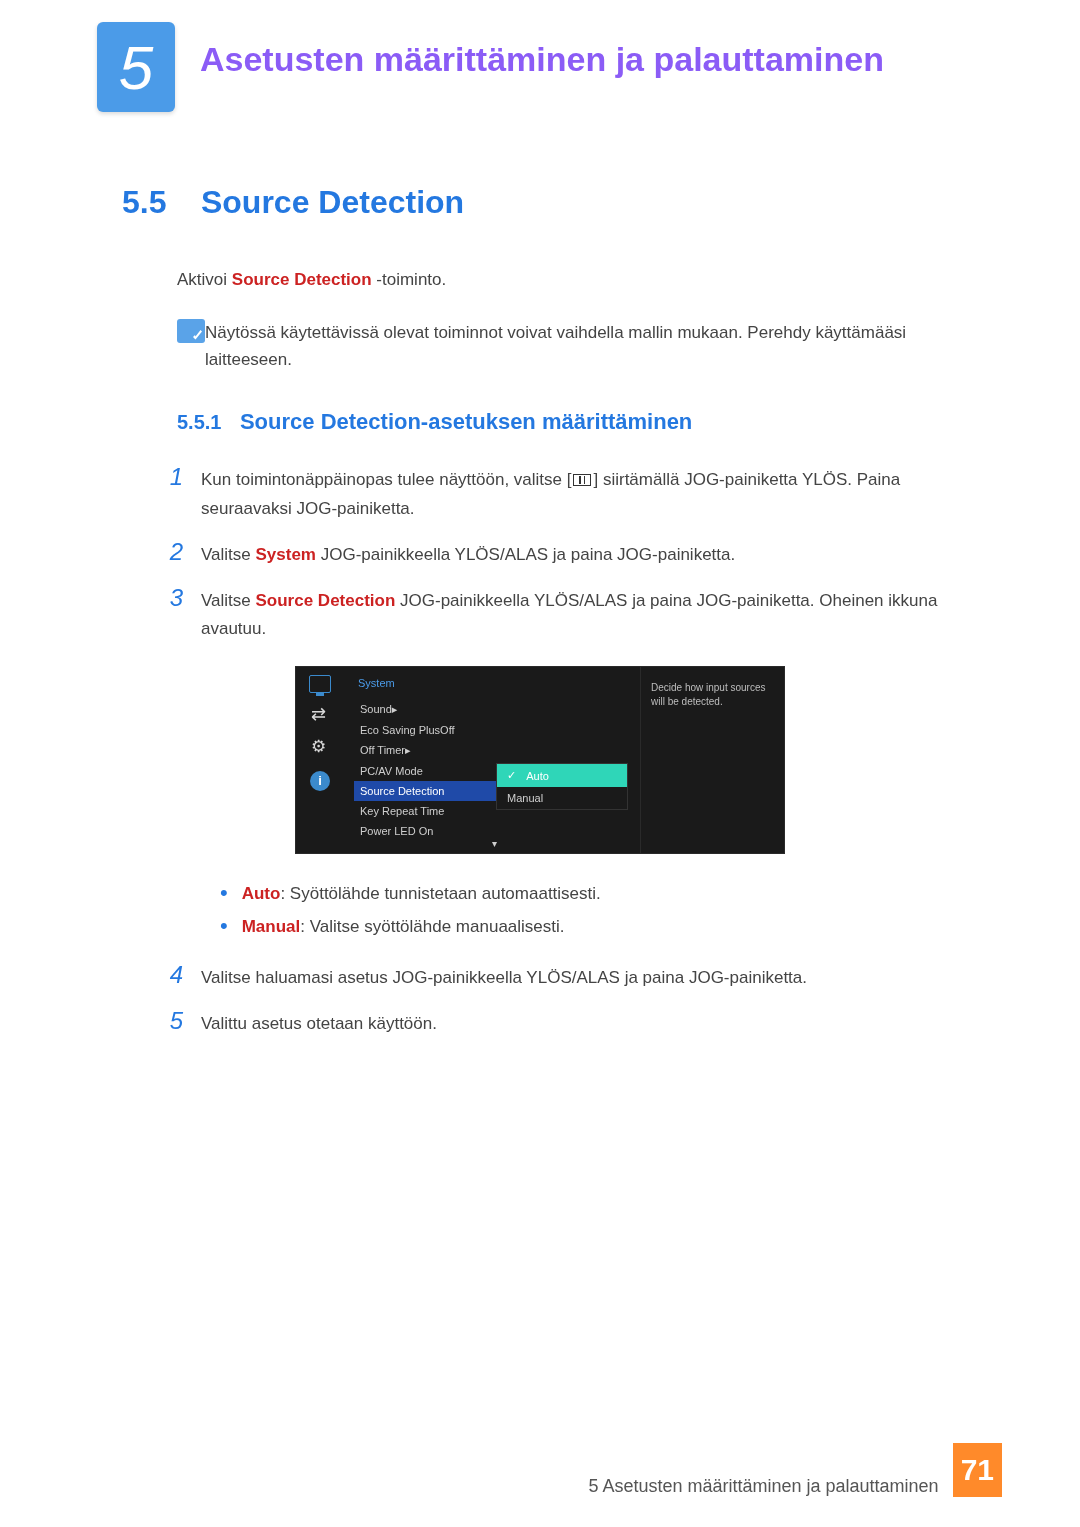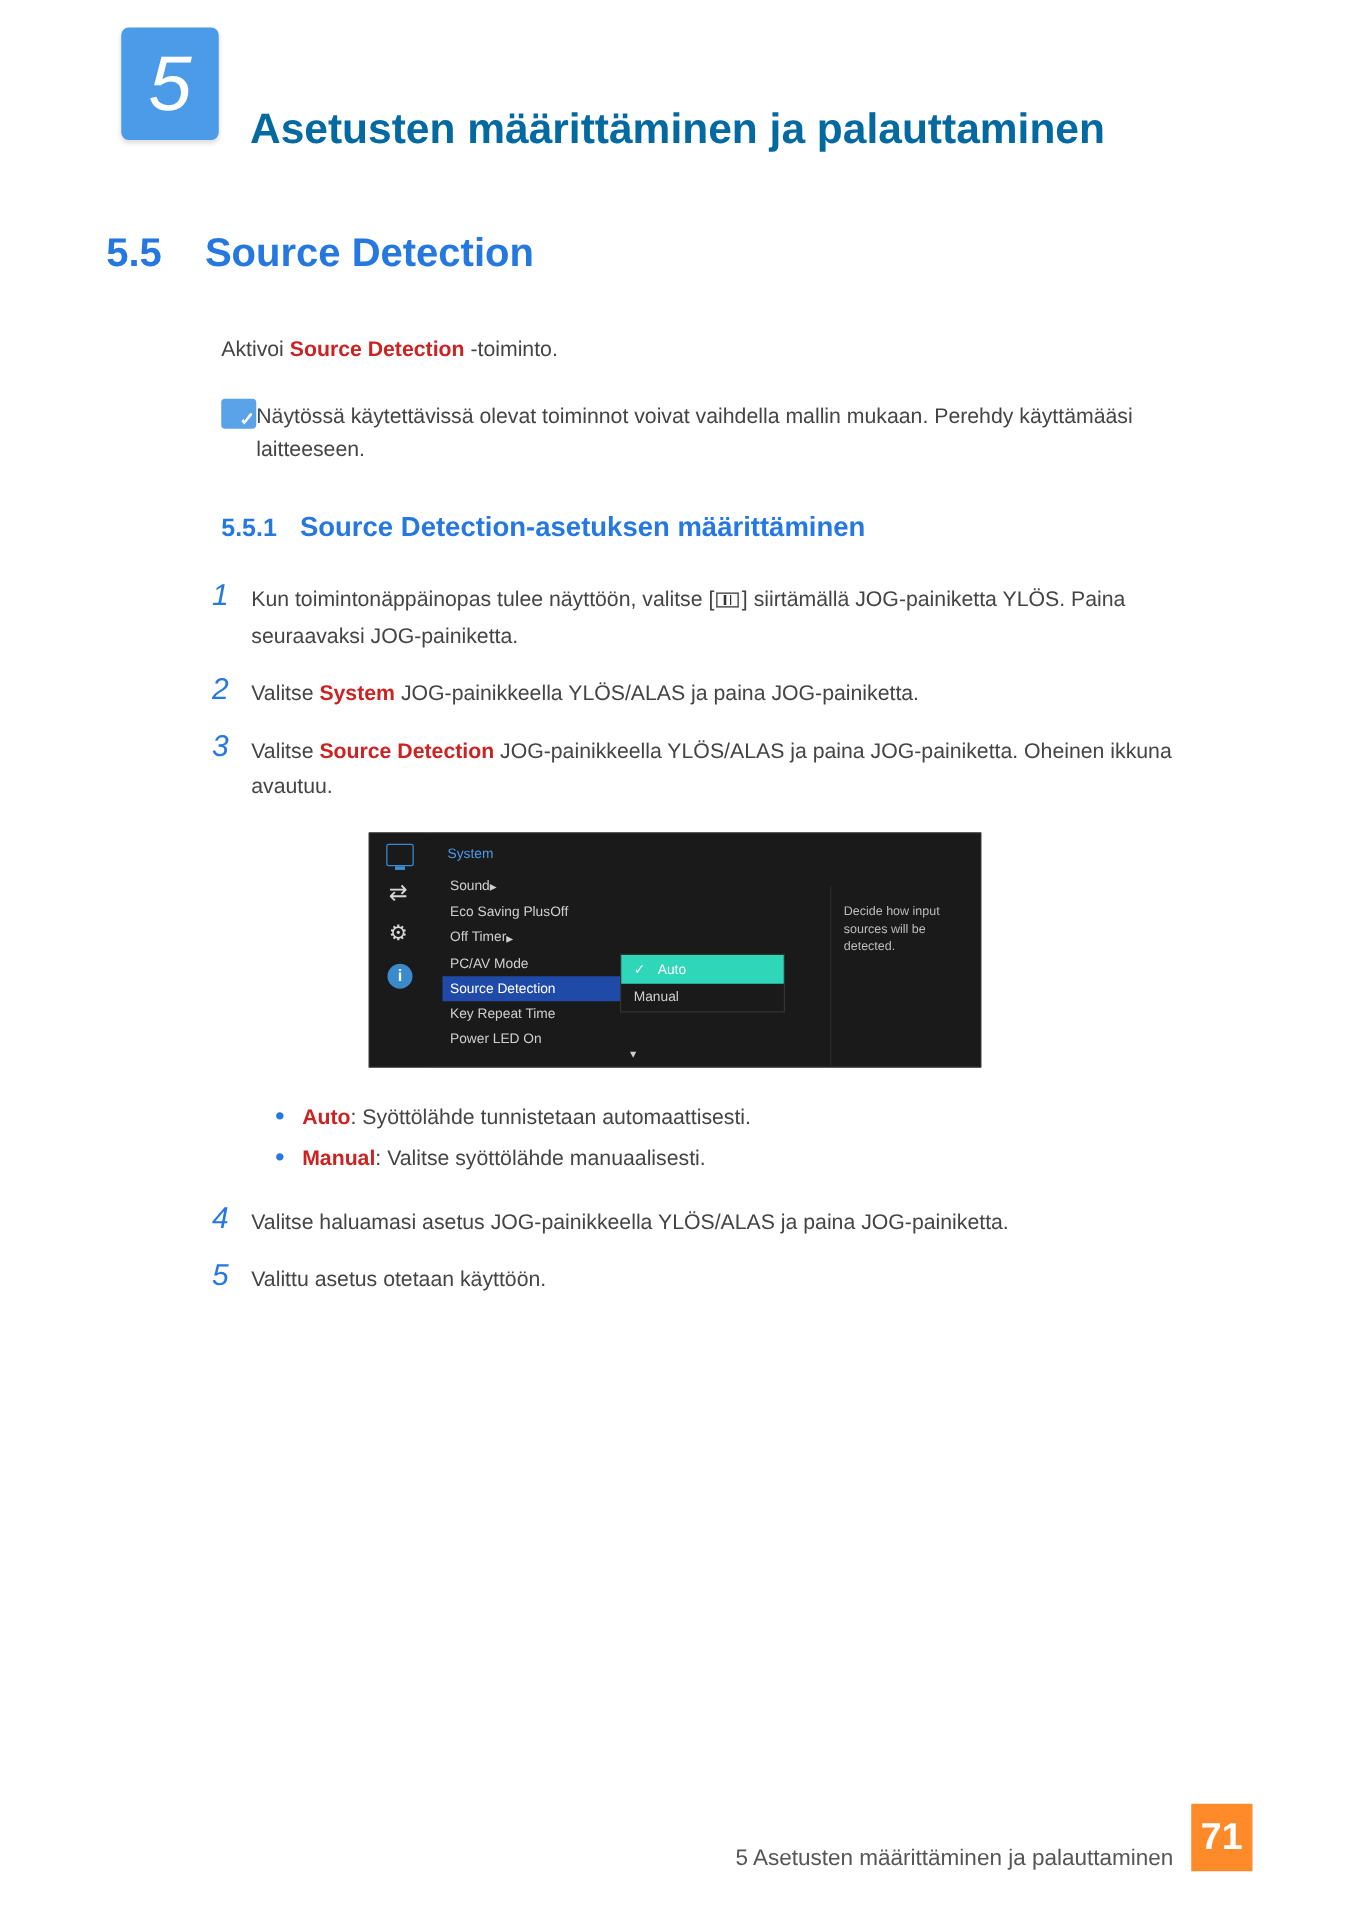--- a/index.html
+++ b/index.html
@@ -11,27 +11,27 @@
     position: absolute; left: 97px; top: 22px;
     width: 78px; height: 90px; background: #4b9be8;
     border-radius: 6px 6px 6px 6px;
     display: flex; align-items: center; justify-content: center;
     color: #fff; font-size: 62px; font-weight: 300; font-style: italic;
     box-shadow: 0 2px 4px rgba(0,0,0,0.15);
   }
 
   .chapter-title {
     position: absolute; left: 200px; top: 40px;
-    font-size: 34px; color: #0369a1; font-weight: 600; margin-top: 44px;
+    font-size: 34px; color: #8b5cf6; font-weight: 600;
   }
 
   .content { position: absolute; top: 184px; left: 85px; right: 85px; }
 
   .section-head { margin-bottom: 46px; }
-  .section-num { font-size: 32px; color: #2478e0; font-weight: 600; display: inline-block; margin-right: 30px; }
+  .section-num { font-size: 32px; color: #2478e0; font-weight: 600; display: inline-block; margin-right: 30px; margin-left: 37px; }
   .section-title { font-size: 32px; color: #2478e0; font-weight: 600; display: inline-block; }
 
   .body-text { font-size: 17px; color: #444; margin-left: 92px; margin-bottom: 26px; line-height: 1.5; }
   .emph { color: #c22; font-weight: 600; }
 
   .note-row { display: flex; margin-left: 92px; margin-bottom: 36px; }
   .note-icon { width: 28px; height: 24px; background: #5aa3e8; border-radius: 3px; position: relative; flex-shrink: 0; }
   .note-icon::after { content: ""; position: absolute; right: 3px; bottom: 3px; width: 10px; height: 10px;
     background: #fff; clip-path: polygon(30% 55%, 10% 75%, 35% 100%, 100% 20%, 85% 5%, 35% 70%); }
   .note-text { font-size: 17px; color: #444; line-height: 1.6; }
@@ -65,21 +65,21 @@
   .osd-mid { flex:1; padding:10px 14px 6px; position:relative;}
   .osd-cat { color:#4b9be8; font-size:11px; margin-bottom: 10px;}
   .osd-row { display:flex; padding:4px 2px; font-size:11px; color:#cfcfcf;}
   .osd-row .arrow { color:#cfcfcf;}
   .osd-row.hl { background:#1f4aa8; color:#fff; margin-left:-4px; padding-left:6px; margin-right: 100px;}
   .osd-popup { position:absolute; left: 152px; top: 96px; width: 132px; background:#1a1a1a; border:1px solid #333;}
   .osd-popup-row { padding:5px 10px; font-size:11px; color:#cfcfcf; display:flex; align-items:center; gap:6px;}
   .osd-popup-row.active { background:#2fd6b8; color:#fff;}
   .check::before{content:"✓"; margin-right:4px;}
   .osd-down { position:absolute; bottom:4px; left:50%; color:#cfcfcf; font-size:10px;}
-  .osd-right { width: 120px; padding: 14px 10px; font-size: 10px; color:#bdbdbd; line-height:1.4; border-left:1px solid #2a2a2a;margin-top:42px;}
+  .osd-right { width: 144px; padding: 14px 10px; font-size: 10px; color:#bdbdbd; line-height:1.4; border-left:1px solid #2a2a2a;}
 
   .bullet-list { margin-left: 135px; margin-top: 6px; margin-bottom: 18px;}
   .bullet { display:flex; gap:14px; font-size:17px; color:#444; line-height:1.9;}
   .bullet-dot { color:#2478e0; font-size:22px; line-height:1.4;}
 
   .footer { position: absolute; bottom: 30px; right: 78px; display:flex; align-items:flex-end; gap: 14px;}
   .footer-text { font-size: 18px; color:#555;}
   .footer-num { background:#ff8a2a; color:#fff; font-size: 30px; font-weight:600; padding: 10px 8px;}
 </style>
 </head>

